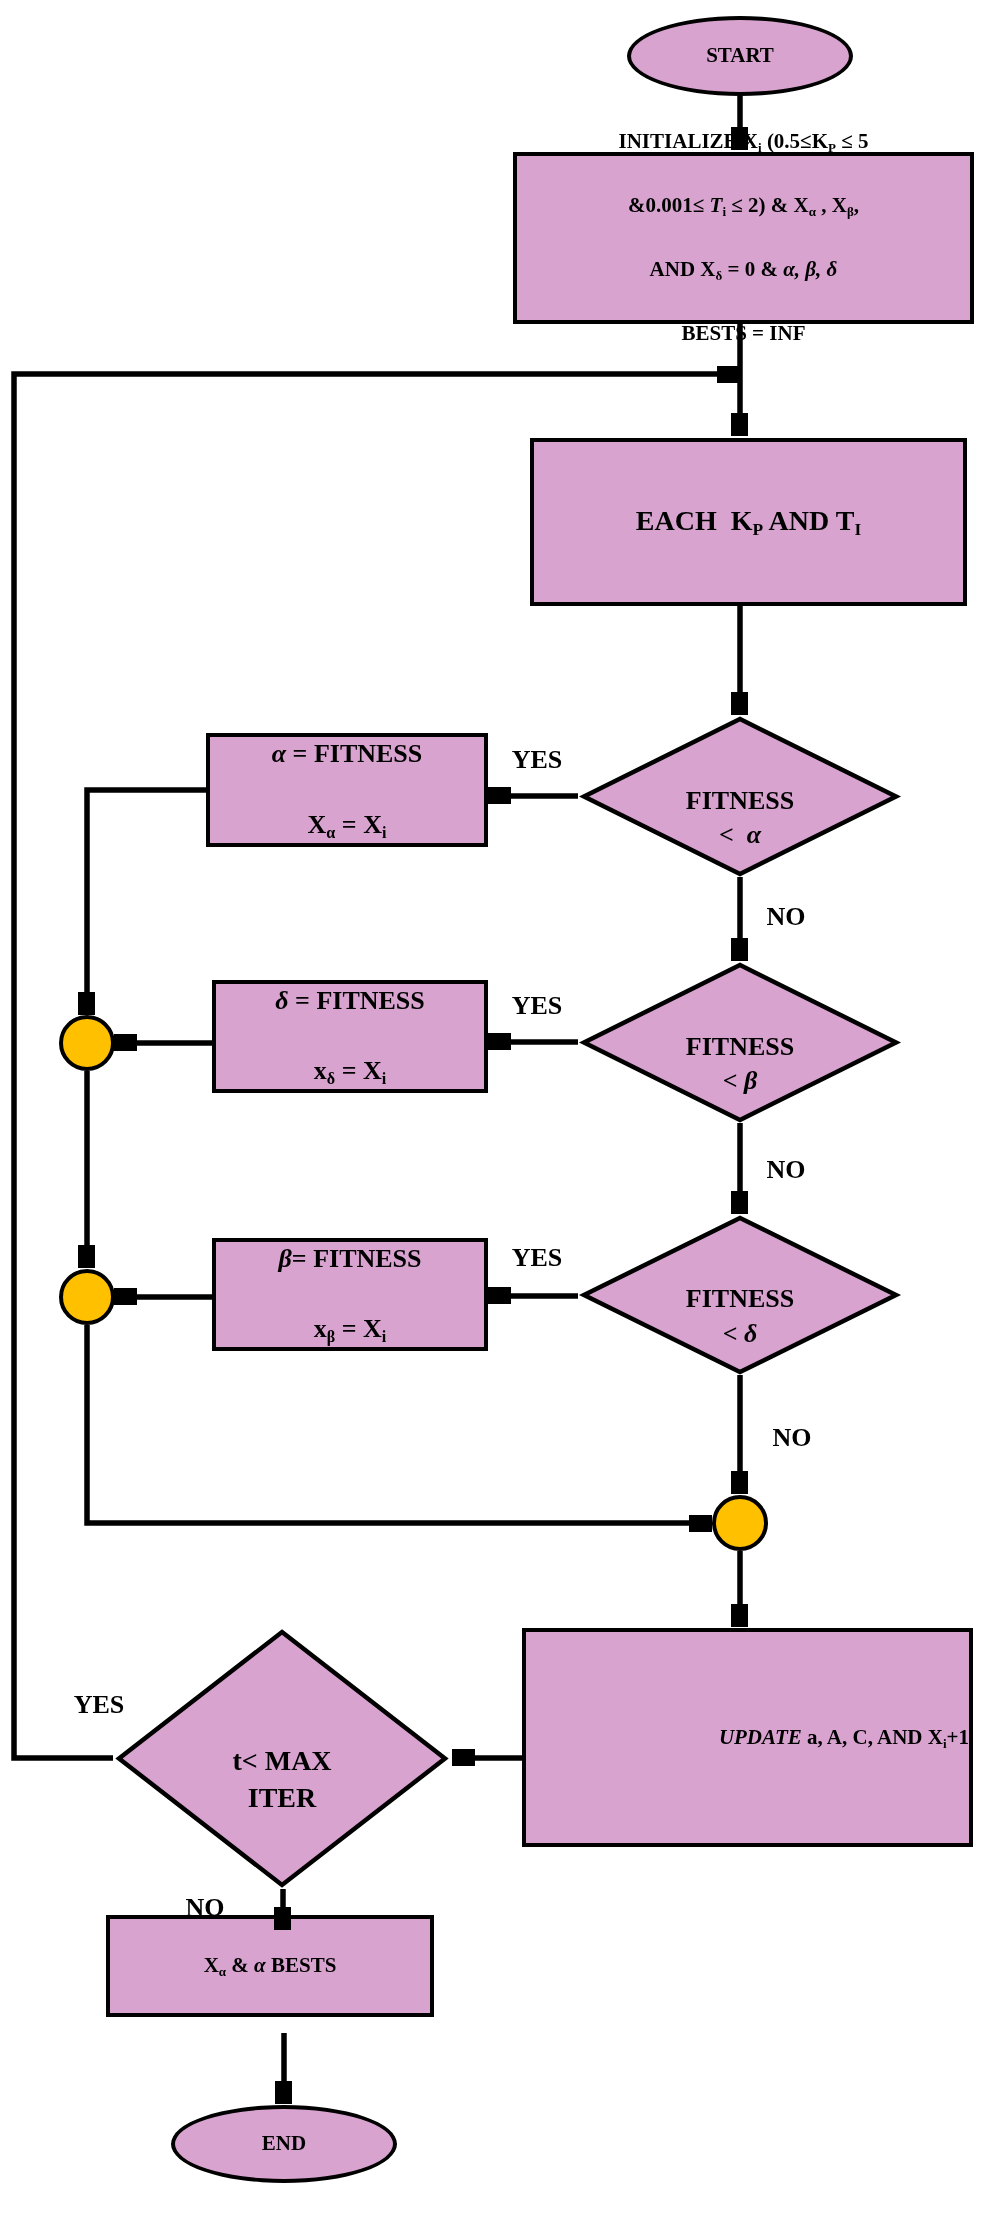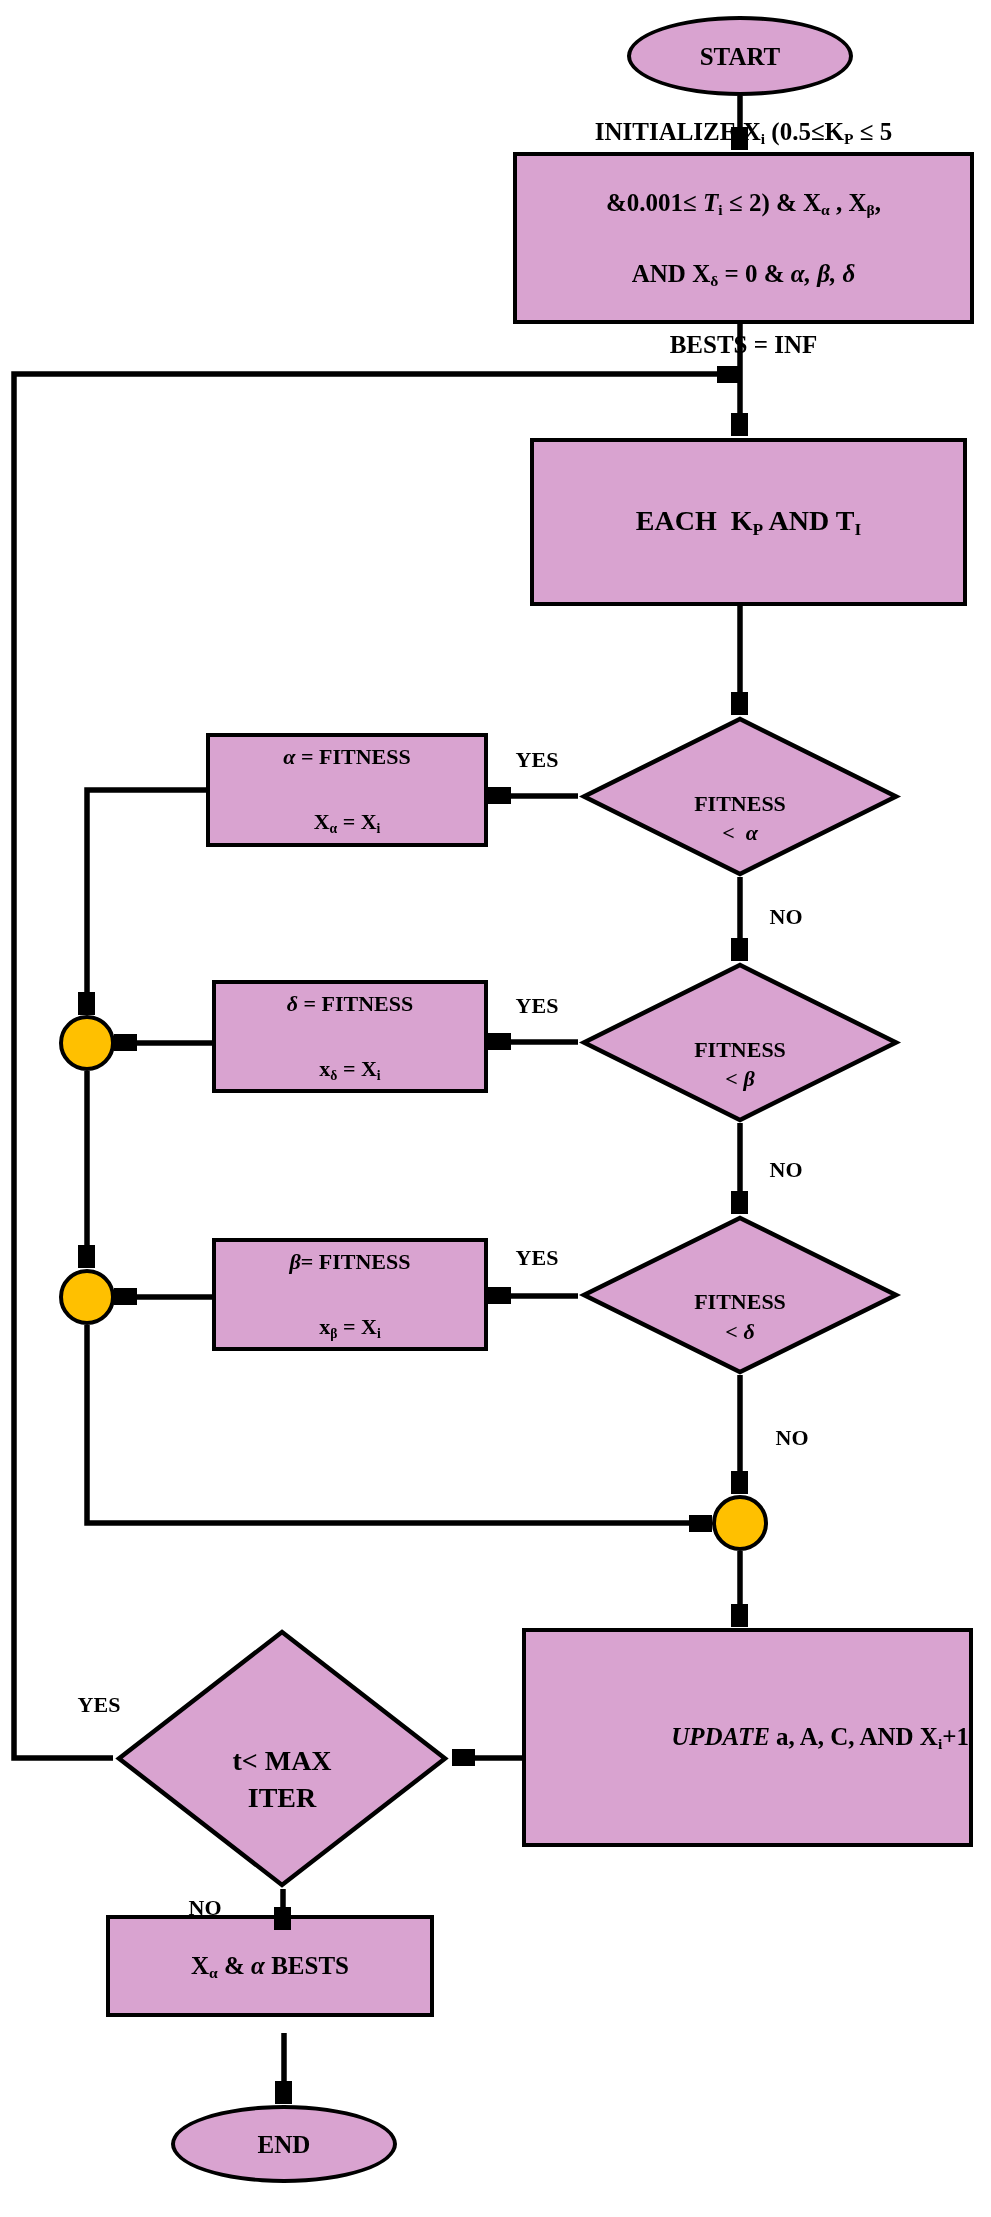--- a/index.html
+++ b/index.html
@@ -26,26 +26,26 @@
   .conn-circle{
     position:absolute;width:56px;height:56px;border-radius:50%;
     background:var(--connector-yellow);border:4px solid var(--line);
   }
   .diamond{position:absolute;display:flex;align-items:center;justify-content:center;text-align:center;}
   .diamond>svg{position:absolute;left:0;top:0;width:100%;height:100%;overflow:visible;}
   .diamond .dtext{position:relative;width:100%;margin-top:43px;}
   .tline{line-height:1.32;}
   .seg-sub{font-size:0.62em;vertical-align:-0.28em;}
   .seg-i{font-style:italic;}
-  .edge-label{position:absolute;transform:translate(-50%,-50%);font-size:22px;white-space:nowrap;}
+  .edge-label{position:absolute;transform:translate(-50%,-50%);font-size:26px;white-space:nowrap;}
   .connectors{position:absolute;left:0;top:0;width:991px;height:2217px;pointer-events:none;}
   .connectors path{fill:none;stroke:var(--line);stroke-width:5.5;}
-  .f27{font-size:25px;}
+  .f27{font-size:21px;}
   .f28{font-size:28px;}
-  .f26{font-size:22px;}
+  .f26{font-size:26px;justify-content:space-between;}
 </style>
 </head>
 <body>
 
 <div class="canvas">
 
   <div class="node oval f27" style="left:627px;top:16px;width:226px;height:80px;">
       <div class="tline"><span>START</span></div>
     </div>
 

